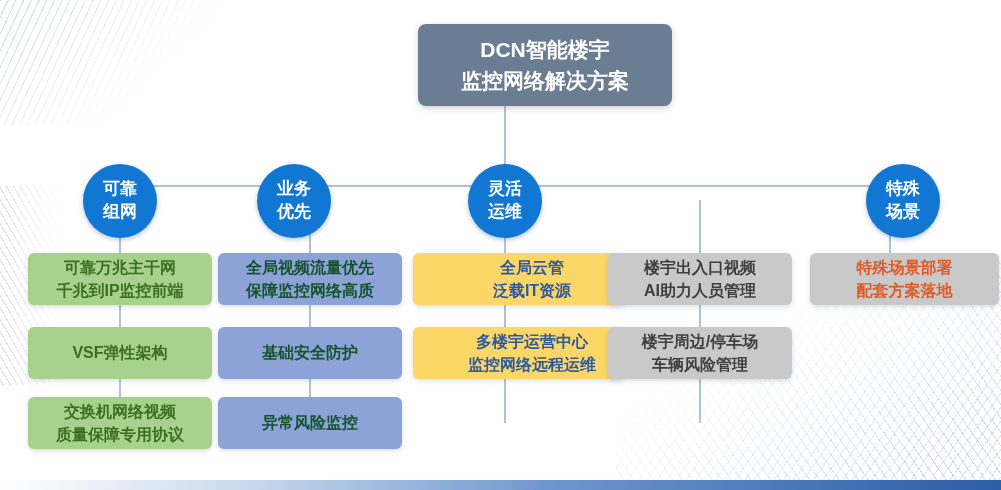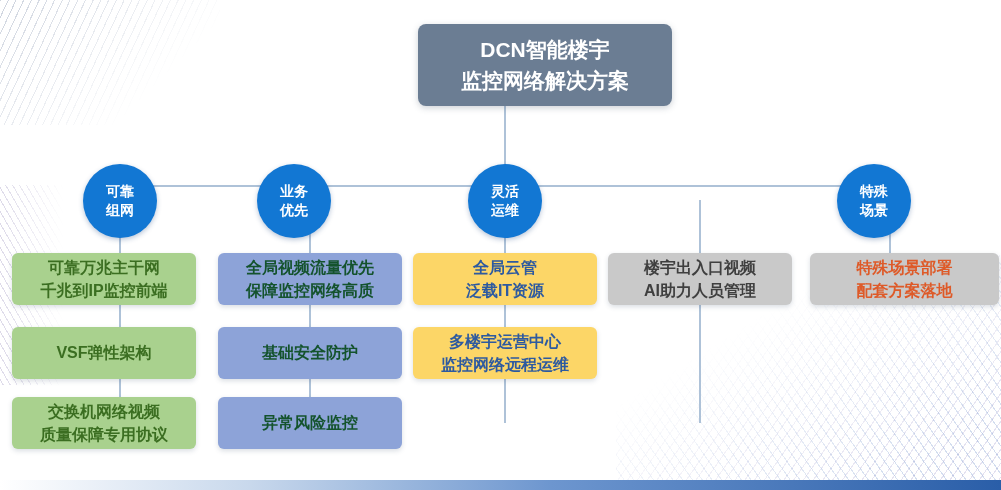--- a/index.html
+++ b/index.html
@@ -54,48 +54,48 @@
     font-size:21px; font-weight:600; line-height:1.5; white-space:pre-line;
     box-shadow:0 2px 6px rgba(60,75,95,0.25);
     margin-left:40px;
   }
 
   
   .circle {
     position:absolute; top:164px; width:74px; height:74px; z-index:2;
     border-radius:50%; background:var(--circle-bg,#1277d3); color:#ffffff;
     display:flex; align-items:center; justify-content:center; text-align:center;
-    font-size:14px; font-weight:700; line-height:1.35; white-space:pre-line;
+    font-size:17px; font-weight:700; line-height:1.35; white-space:pre-line;
     box-shadow:0 2px 5px rgba(30,70,130,0.30);
   }
   .circle.c0 { left:83px; }
   .circle.c1 { left:257px; }
   .circle.c2 { left:468px; }
   .circle.c3 { left:663px; }
-  .circle.c4 { left:837px;text-align:center; }
+  .circle.c4 { left:866px;text-align:center; }
 
   
   .box {
     position:absolute; width:184px; height:52px; z-index:2; border-radius:6px;
     display:flex; align-items:center; justify-content:center; text-align:center;
     font-size:16px; font-weight:700; line-height:1.45; white-space:pre-line;
     box-shadow:0 2px 5px rgba(50,70,100,0.18);
   }
-  .box.col0 { left:12px; }
+  .box.col0 { left:28px; }
   .box.col1 { left:218px; }
   .box.col2 { left:413px; }
   .box.col3 { left:608px; }
   .box.col4 { left:810px; width:189px; }
   .box.row0 { top:253px; }
   .box.row1 { top:327px; }
   .box.row2 { top:397px; }
 
   .box.green  { background:var(--green-bg,#a9d18e); color:var(--green-text,#3b6e21); }
   .box.peri   { background:var(--peri-bg,#8da3d8);  color:#14532d; }
-  .box.yellow { background:var(--yellow-bg,#fcd667); color:var(--yellow-text,#2d5aa0); }
+  .box.yellow { background:var(--yellow-bg,#fcd667); color:var(--yellow-text,#2d5aa0);padding-left:27px; }
   .box.gray   { background:var(--gray-bg,#c9c9c9);  color:var(--gray-text,#3f3f3f); }
   .box.gray-orange { background:var(--gray-bg,#c9c9c9); color:var(--orange-text,#de5a28); }
 </style>
 </head>
 <body>
 
 <div class="stage">
 
   <div class="decor decor-tl"></div>
   <div class="decor decor-left"></div>
@@ -133,17 +133,19 @@
   <div class="box peri col1 row1">基础安全防护</div>
   <div class="box peri col1 row2">异常风险监控</div>
 
   <div class="box yellow col2 row0">全局云管
 泛载IT资源</div>
   <div class="box yellow col2 row1">多楼宇运营中心
 监控网络远程运维</div>
 
   <div class="box gray col3 row0">楼宇出入口视频
 AI助力人员管理</div>
+  <div class="box gray col3 row1">楼宇周边/停车场
+车辆风险管理</div>
 
   <div class="box gray-orange col4 row0">特殊场景部署
 配套方案落地</div>
 
 </div>
 
 </body></html>

